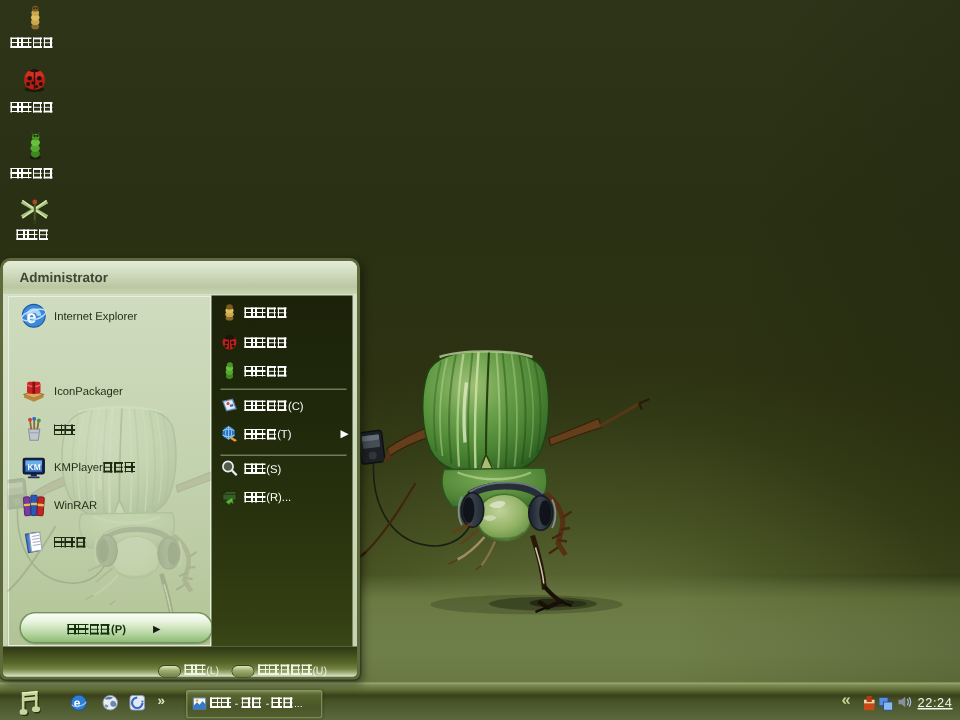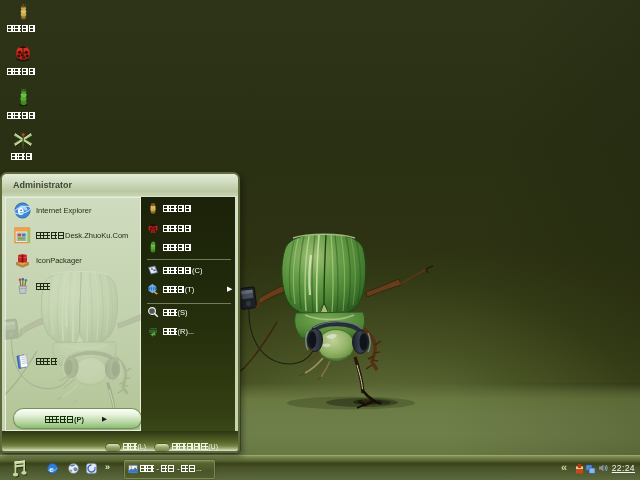--- a/index.html
+++ b/index.html
@@ -315,52 +315,66 @@
         <div class="mitem" style="top:1px;">
           <svg class="mico" viewBox="0 0 17 17">
             <circle cx="8.5" cy="8.5" r="7.6" fill="#3a8ad8"></circle>
             <circle cx="8.5" cy="8.5" r="7.6" fill="none" stroke="#1a5aa8" stroke-width=".8"></circle>
             <path d="M3.5,8.5 a5,5 0 0 1 10,0 l-3,0 a2,2 0 0 0 -4,0 z" fill="#bfe0ff" opacity=".85"></path>
             <text x="3.6" y="13" font-size="12" font-weight="bold" fill="#fff" font-family="Liberation Sans">e</text>
             <ellipse cx="8.5" cy="8" rx="8.2" ry="3.2" fill="none" stroke="#cfe6ff" stroke-width="1" transform="rotate(-16 8.5 8)" opacity=".9"></ellipse>
           </svg>
           <span class="mtx">Internet Explorer</span>
         </div>
-        <div class="mitem" style="top:26.2px;">
-          <svg class="mico" viewBox="0 0 17 17">
-            <rect x="1" y="1" width="14.5" height="14.5" fill="#fdfdf8" stroke="#e8913c" stroke-width="1.4"></rect>
-            <rect x="1" y="1" width="14.5" height="3.6" fill="#f0a04a"></rect>
-            <rect x="13.2" y="3" width="2.6" height="13" fill="#8cc868"></rect>
-            <rect x="3" y="6" width="9" height="7.5" fill="#e8ecf4" stroke="#9aa"></rect>
-            <rect x="3.6" y="6.6" width="3.6" height="3" fill="#c05030"></rect>
-            <rect x="7.8" y="6.6" width="3.6" height="3" fill="#4878c0"></rect>
-            <rect x="3.6" y="10.2" width="7.8" height="2.6" fill="#70a858"></rect>
-          </svg>
-          <span class="mtx"><span class="cj"></span><span class="cj"></span><span class="cj"></span><span class="cj"></span>Desk.ZhuoKu.Com</span>
-        </div>
         <div class="mitem" style="top:51.3px;">
           <svg class="mico" viewBox="0 0 17 17">
             <path d="M2,11 L8.5,13.5 L15,11 L8.5,8.5 Z" fill="#d8aa66" stroke="#9a7232" stroke-width=".7"></path>
             <path d="M2,11 L2,13 L8.5,15.8 L15,13 L15,11 L8.5,13.5 Z" fill="#b8863c"></path>
             <rect x="4" y="2.5" width="9" height="8" rx="1.6" fill="#c82424"></rect>
             <path d="M4,5 Q8.5,7.5 13,5 L13,4.2 Q8.5,6.6 4,4.2 Z" fill="#f08080" opacity=".8"></path>
             <rect x="7.6" y="2.5" width="1.8" height="8" fill="#8a1010"></rect>
           </svg>
           <span class="mtx">IconPackager</span>
         </div>
         <div class="mitem" style="top:76.5px;">
           <svg class="mico" viewBox="0 0 17 17">
             <path d="M5,8 L12.5,8 L11.5,15.5 L6,15.5 Z" fill="#c0c6d0" stroke="#8a909c" stroke-width=".7"></path>
             <path d="M6.8,8.2 L6,2 M8.8,8.2 L8.8,1.4 M10.8,8.2 L11.8,2.6" stroke="#8a6a30" stroke-width="1.2"></path>
             <circle cx="6" cy="1.8" r="1.3" fill="#d04038"></circle>
             <circle cx="8.8" cy="1.2" r="1.3" fill="#3868c8"></circle>
             <circle cx="11.9" cy="2.3" r="1.3" fill="#38a048"></circle>
             <path d="M5.4,10.5 L12.1,10.5" stroke="#9aa0ac" stroke-width=".8"></path>
           </svg>
           <span class="mtx"><span class="cj"></span><span class="cj"></span></span>
+        </div>
+        <div class="mitem" style="top:101.6px;">
+          <svg class="mico" viewBox="0 0 17 17">
+            <rect x="1.5" y="2.5" width="14" height="10.5" rx="1.2" fill="#16214c" stroke="#0a1028" stroke-width=".8"></rect>
+            <rect x="3" y="4" width="11" height="7.5" fill="#3878c8"></rect>
+            <path d="M3,4 L14,4 L14,7 C10,9 6,5.5 3,7.8 Z" fill="#68b0e8"></path>
+            <text x="4.4" y="10.6" font-size="5.6" font-weight="bold" fill="#fff" font-family="Liberation Sans">KM</text>
+            <rect x="6.5" y="13" width="4" height="1.6" fill="#1a2450"></rect>
+            <rect x="4.5" y="14.6" width="8" height="1.2" rx=".6" fill="#2a3460"></rect>
+          </svg>
+          <span class="mtx">KMPlayer<span class="cj"></span><span class="cj"></span><span class="cj"></span></span>
+        </div>
+        <div class="mitem" style="top:126.8px;">
+          <svg class="mico" viewBox="0 0 17 17">
+            <g transform="rotate(-4 8 9)">
+                <rect x="2" y="3" width="4.2" height="12.5" rx=".8" fill="#7a3aa0" stroke="#50206a" stroke-width=".6"></rect>
+                <rect x="2" y="7.5" width="4.2" height="1.6" fill="#e8c050"></rect>
+              </g>
+            <rect x="6.6" y="2.2" width="4.2" height="13.5" rx=".8" fill="#2858b8" stroke="#1a3880" stroke-width=".6"></rect>
+            <rect x="6.6" y="7.2" width="4.2" height="1.6" fill="#e8c050"></rect>
+            <g transform="rotate(4 12 9)">
+                <rect x="11" y="3.2" width="4.2" height="12.5" rx=".8" fill="#c02828" stroke="#801414" stroke-width=".6"></rect>
+                <rect x="11" y="7.8" width="4.2" height="1.6" fill="#e8c050"></rect>
+              </g>
+          </svg>
+          <span class="mtx">WinRAR</span>
         </div>
         <div class="mitem" style="top:151.9px;">
           <svg class="mico" viewBox="0 0 17 17">
             <path d="M3,3.2 L10,2 L12,14 L5,15.4 Z" fill="#4a7ed0" stroke="#2a4e90" stroke-width=".8"></path>
             <path d="M5.5,2.8 L12.5,1.8 L14,13.6 L7,14.8 Z" fill="#fdfdfd" stroke="#9aa2b0" stroke-width=".7"></path>
             <path d="M7.2,4.6 L12.2,3.9 M7.5,6.6 L12.5,5.9 M7.8,8.6 L12.8,7.9 M8.1,10.6 L13.1,9.9" stroke="#a8b0c0" stroke-width=".7"></path>
           </svg>
           <span class="mtx"><span class="cj"></span><span class="cj"></span><span class="cj"></span></span>
         </div>
         <div id="allp">

